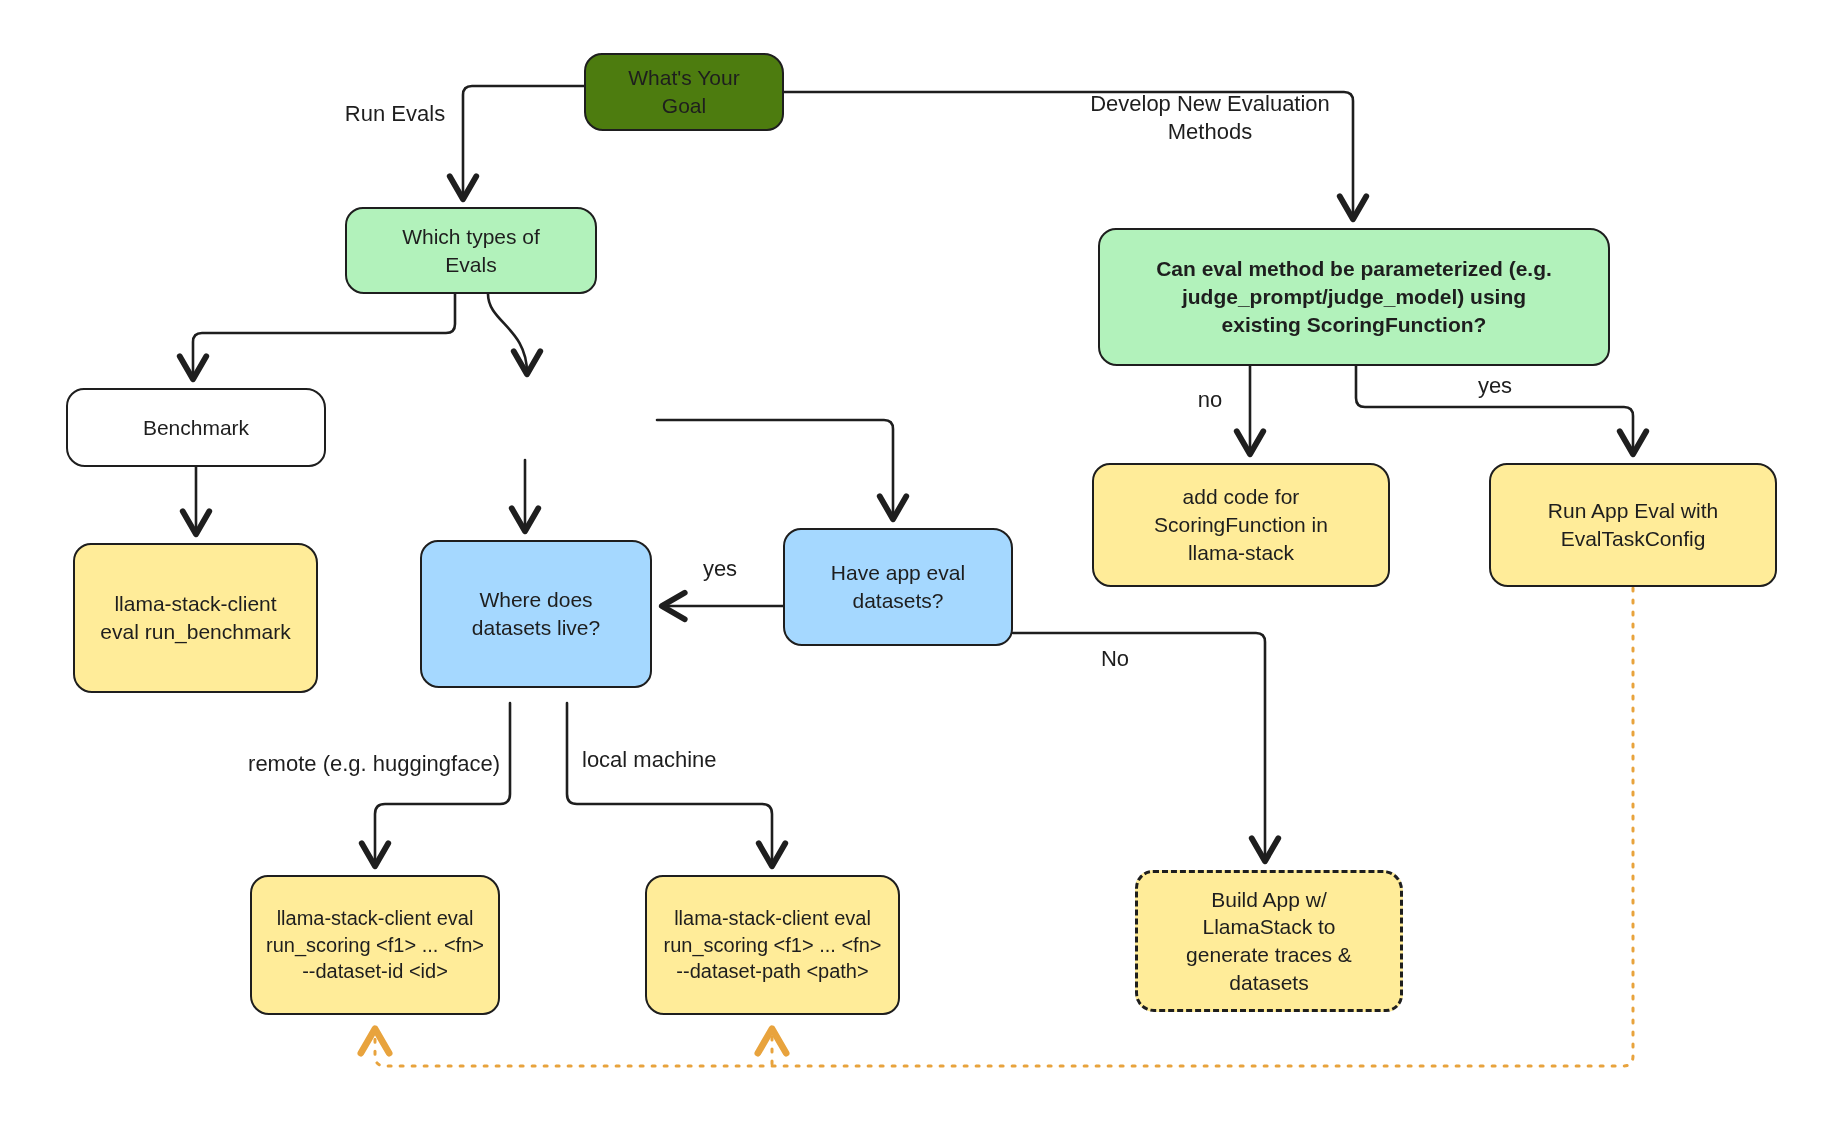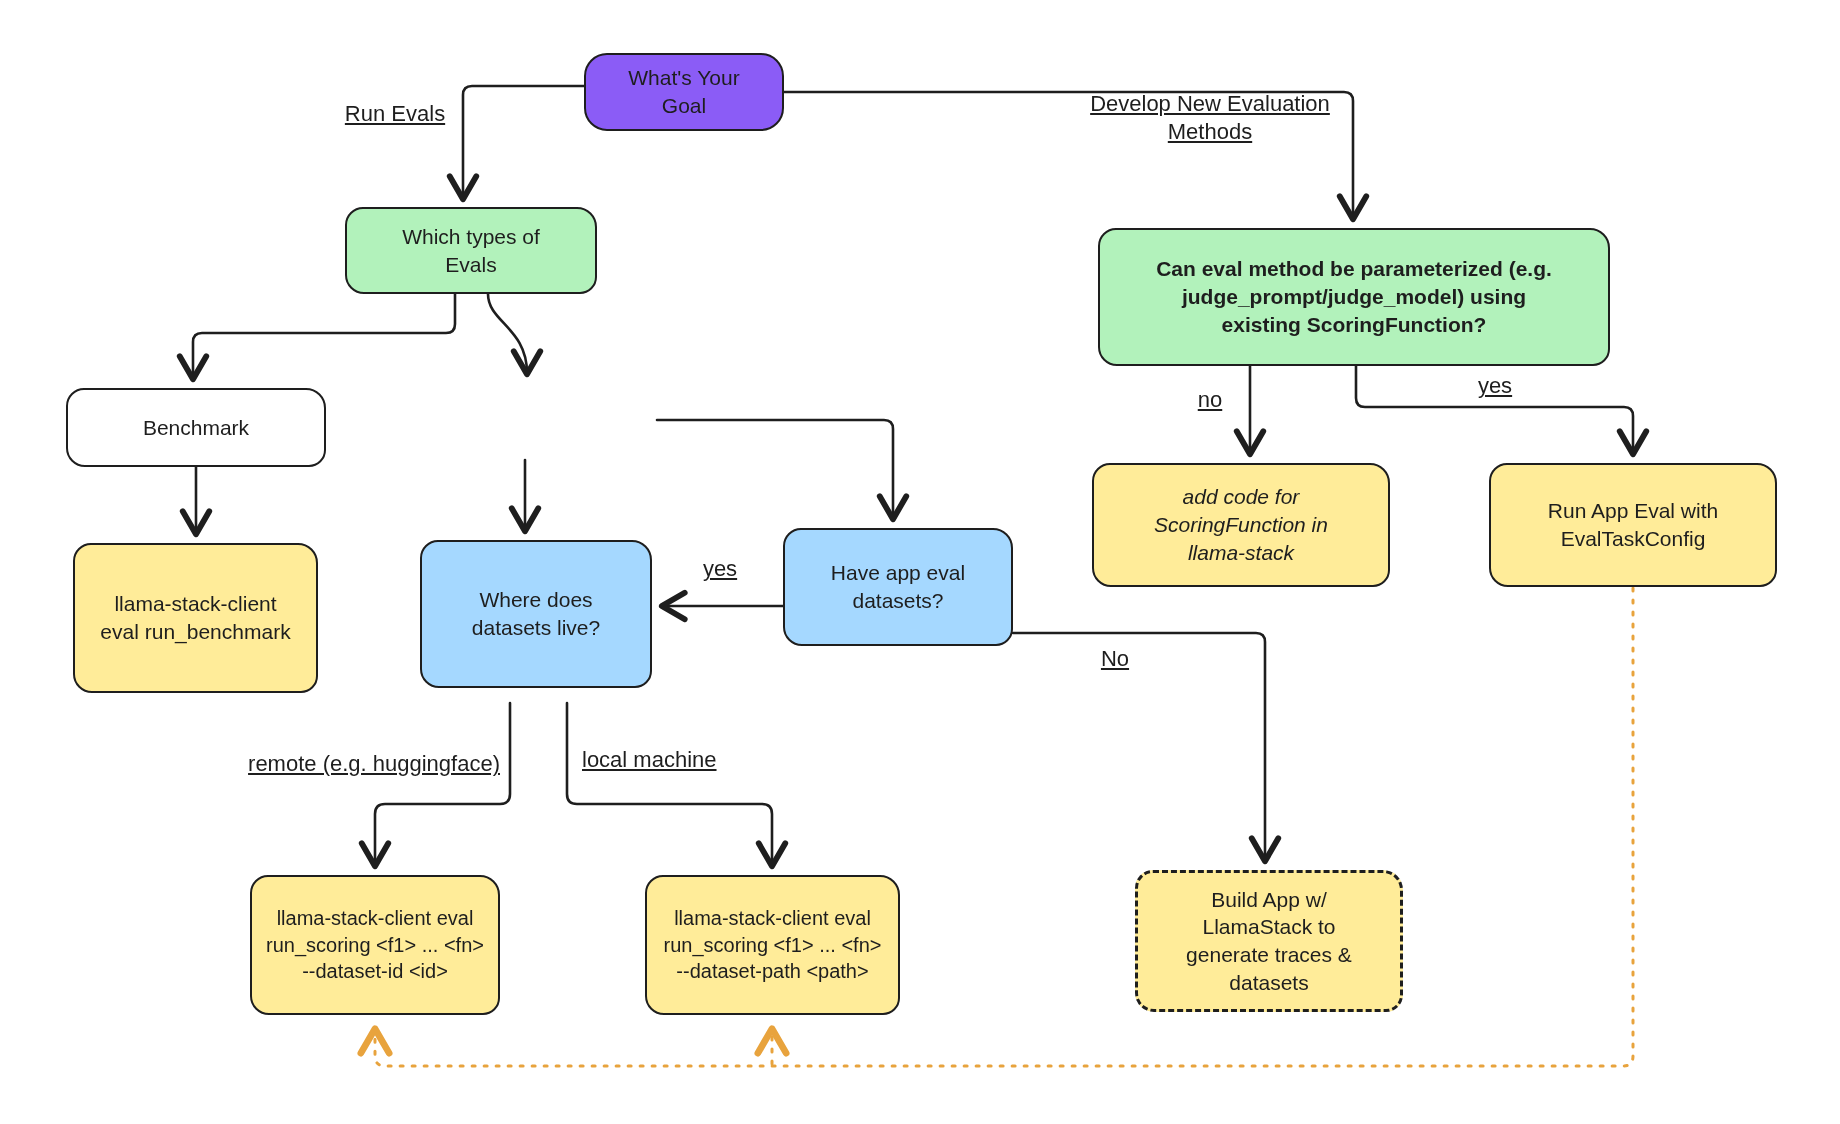--- a/index.html
+++ b/index.html
@@ -20,34 +20,33 @@
     align-items:center;
     justify-content:center;
     text-align:center;
     font-size:21px;
     line-height:1.32;
     box-sizing:border-box;
     padding:6px 8px;
     background:#ffffff;
   }
   .node .ln{display:block;white-space:nowrap;}
-  .pink{background:#8b5cf6;border-radius:23px;}
+  .pink{background:#4d7c0f;}
   .green{background:#b2f2bb;}
   .blue{background:#a5d8ff;}
   .yellow{background:#ffec99;}
   .white{background:#ffffff;}
   .dashed{border-style:dashed;border-width:3px;}
   .cmd{font-size:20px;}
   .edge-label{
     position:absolute;
     font-size:22px;
     line-height:1.28;
     text-align:center;
     white-space:nowrap;
-    text-decoration:underline;
   }
   .edge-label .ln{display:block;}
   .align-right{text-align:right;}
   .align-left{text-align:left;}
   svg.wires{position:absolute;left:0;top:0;width:1840px;height:1124px;pointer-events:none;}
   .edge{fill:none;stroke:#1e1e1e;stroke-width:2.6;stroke-linecap:round;}
   .edge-orange{fill:none;stroke:#e8a33d;stroke-width:3;stroke-linecap:round;stroke-dasharray:3 9;}
 </style>
 </head>
 <body>
@@ -111,21 +110,21 @@
   <div class="node blue" style="left:420px;top:540px;width:232px;height:148px;">
     <span class="ln">Where does</span>
     <span class="ln">datasets live?</span>
   </div>
 
   <div class="node blue" style="left:783px;top:528px;width:230px;height:118px;">
     <span class="ln">Have app eval</span>
     <span class="ln">datasets?</span>
   </div>
 
-  <div class="node yellow" style="left:1092px;top:463px;width:298px;height:124px;font-style:italic;">
+  <div class="node yellow" style="left:1092px;top:463px;width:298px;height:124px;">
     <span class="ln">add code for</span>
     <span class="ln">ScoringFunction in</span>
     <span class="ln">llama-stack</span>
   </div>
 
   <div class="node yellow" style="left:1489px;top:463px;width:288px;height:124px;">
     <span class="ln">Run App Eval with</span>
     <span class="ln">EvalTaskConfig</span>
   </div>
 

